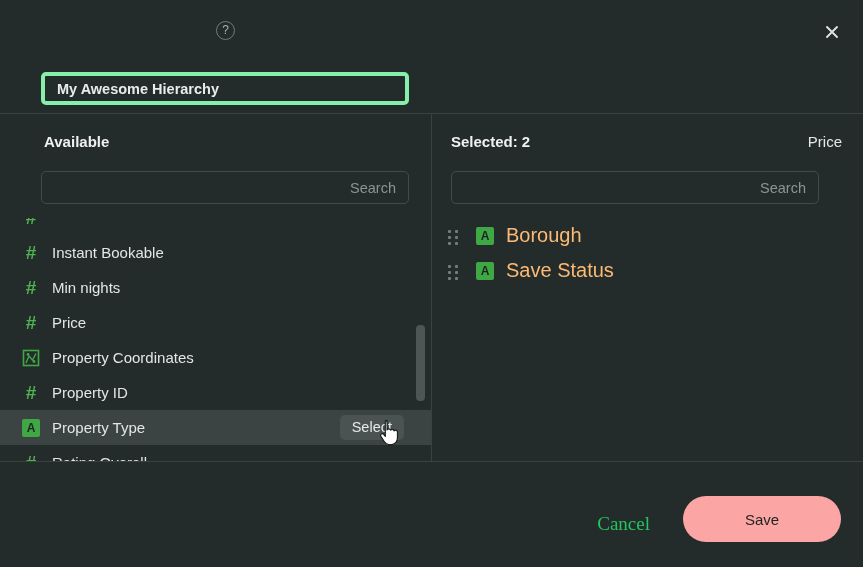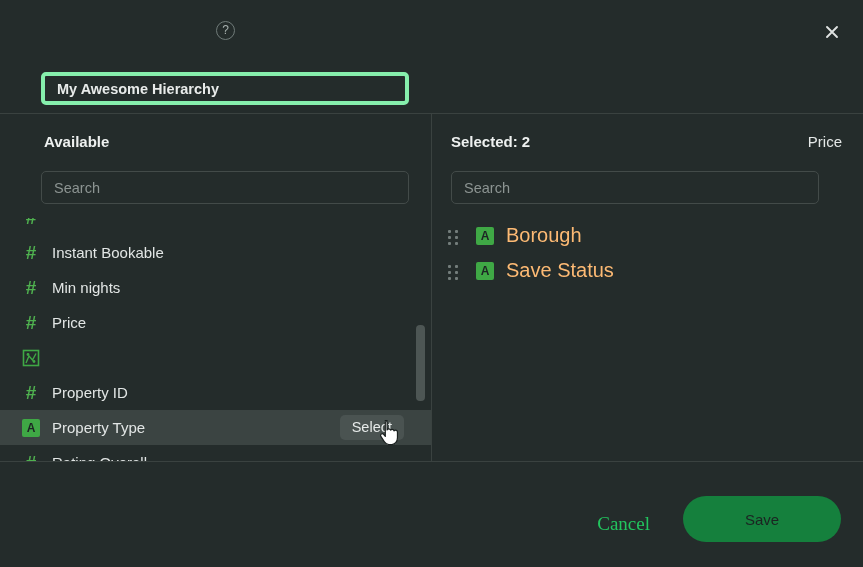--- a/index.html
+++ b/index.html
@@ -135,20 +135,21 @@
     top: 57px;
     height: 33px;
     background: transparent;
     border: 1px solid #434b49;
     border-radius: 5px;
     color: #86efac;
     font-family: "Liberation Sans", sans-serif;
     font-size: 14.5px;
     padding: 0 12px;
     outline: none;
+    text-align: right;
   }
   .search-field::placeholder { color: #8c9492; }
   .panel-left  .search-field { left: 41px; width: 368px; }
   .panel-right .search-field { left: 19px; width: 368px; }
 
   
   .avail-list {
     position: absolute;
     left: 0;
     top: 104px;
@@ -307,21 +308,21 @@
     font-size: 19px;
     cursor: pointer;
     padding: 8px 10px;
   }
   .save-btn {
     position: absolute;
     right: 22px;
     top: 34px;
     width: 158px;
     height: 46px;
-    background: #15803d;
+    background: #fca5a5;
     border: none;
     border-radius: 23px;
     color: #1c2322;
     font-family: "Liberation Sans", sans-serif;
     font-size: 15px;
     cursor: pointer;
   }
 
   
   .cursor {
@@ -380,20 +381,21 @@
 
       <div class="avail-row">
         <span class="type-icon geo">
           <svg width="18" height="18" viewBox="0 0 18 18">
             <rect x="1.5" y="1.5" width="15" height="15" fill="none" stroke="#3fa845" stroke-width="1.6"></rect>
             <path d="M4 14 L7 7 L10.5 11 L14 4.5" stroke="#3fa845" stroke-width="1.4" fill="none"></path>
             <circle cx="6" cy="5.5" r="1.4" fill="#3fa845"></circle>
             <circle cx="12" cy="12.5" r="1.4" fill="#3fa845"></circle>
           </svg>
         </span>
+        <span class="row-label">Property Coordinates</span>
       </div>
 
       <div class="avail-row">
         <span class="type-icon hash">#</span>
         <span class="row-label">Property ID</span>
       </div>
 
       <div class="avail-row is-hovered">
         <span class="type-icon attr">A</span>
         <span class="row-label">Property Type</span>

